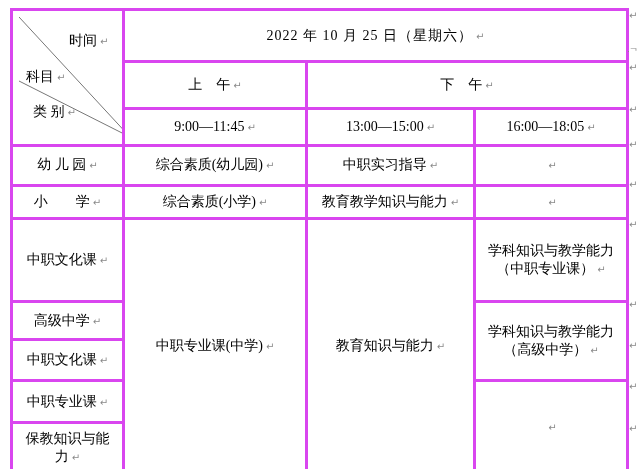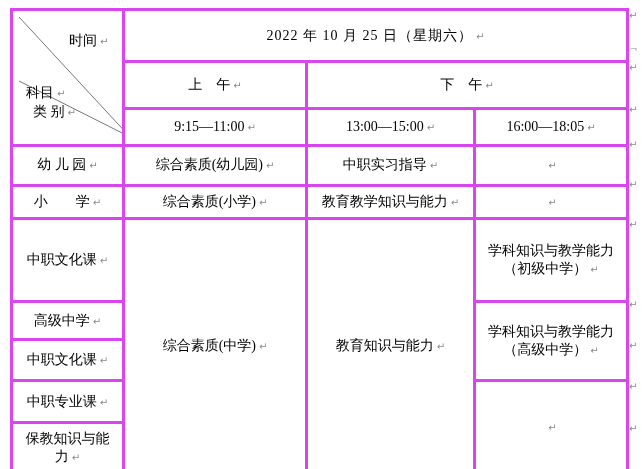--- a/index.html
+++ b/index.html
@@ -44,21 +44,21 @@
     margin-left: 3px;
     font-family: "DejaVu Sans", sans-serif;
     letter-spacing: 0;
   }
   
   td.corner-cell { position: relative; }
   .corner-box { position: relative; width: 112px; height: 121px; }
   .corner-box svg { position: absolute; left: 0; top: 0; }
   .corner-label { position: absolute; font-size: 14px; white-space: nowrap; }
   .lbl-time     { left: 50px; top: 15px; }
-  .lbl-subject  { left: 7px;  top: 67px; text-align: right; }
+  .lbl-subject  { left: 7px;  top: 51px; text-align: right; }
   .lbl-category { left: 14px; top: 86px; text-align: right; }
   
   .margin-marks { position: absolute; left: 629px; top: 0; width: 15px; height: 469px; }
   .margin-mark {
     position: absolute;
     left: 0;
     color: #8a8a8a;
     font-size: 10px;
     font-family: "DejaVu Sans", sans-serif;
   }
@@ -106,21 +106,21 @@
       <td>
         <span>上　午</span><span class="mark">↵</span>
       </td>
       <td colspan="2">
         <span>下　午</span><span class="mark">↵</span>
       </td>
     </tr>
 
     <tr style="height:33px">
       <td class="slot-cell">
-        <span>9:15—11:00</span><span class="mark">↵</span>
+        <span>9:00—11:45</span><span class="mark">↵</span>
       </td>
       <td class="slot-cell">
         <span>13:00—15:00</span><span class="mark">↵</span>
       </td>
       <td class="slot-cell">
         <span>16:00—18:05</span><span class="mark">↵</span>
       </td>
     </tr>
 
     <tr style="height:40px">
@@ -151,28 +151,28 @@
       <td>
         <span class="mark">↵</span>
       </td>
     </tr>
 
     <tr style="height:83px">
       <td>
         <span>中职文化课</span><span class="mark">↵</span>
       </td>
       <td rowspan="5" class="merged-mid">
-        <span>综合素质(中学)</span><span class="mark">↵</span>
+        <span>中职专业课(中学)</span><span class="mark">↵</span>
       </td>
       <td rowspan="5" class="merged-mid">
         <span>教育知识与能力</span><span class="mark">↵</span>
       </td>
       <td class="two-line">
         <span>学科知识与教学能力</span><br>
-        <span>（初级中学）</span><span class="mark">↵</span>
+        <span>（中职专业课）</span><span class="mark">↵</span>
       </td>
     </tr>
 
     <tr style="height:38px">
       <td>
         <span>高级中学</span><span class="mark">↵</span>
       </td>
       <td rowspan="2" class="two-line">
         <span>学科知识与教学能力</span><br>
         <span>（高级中学）</span><span class="mark">↵</span>

